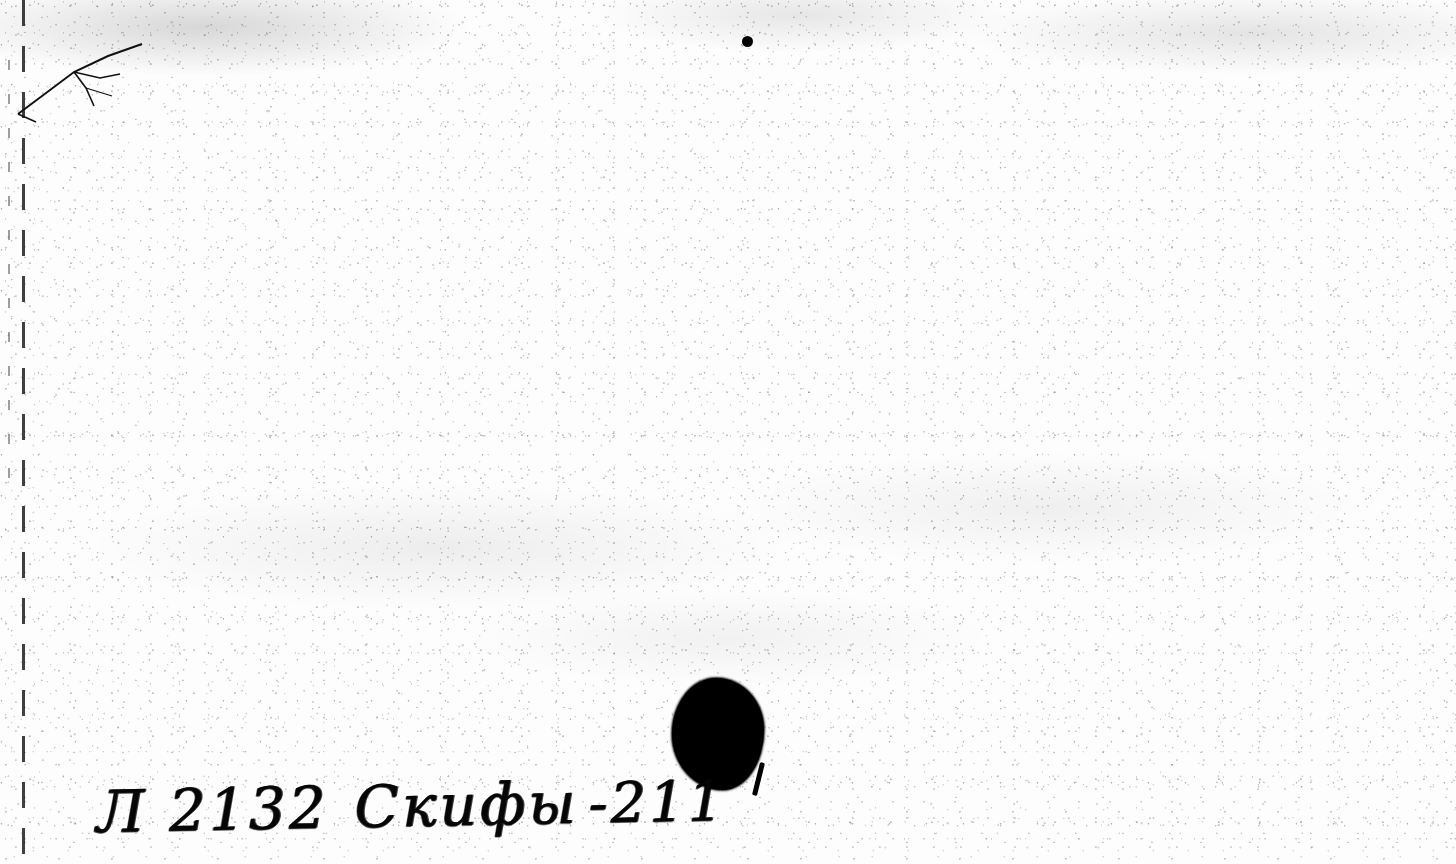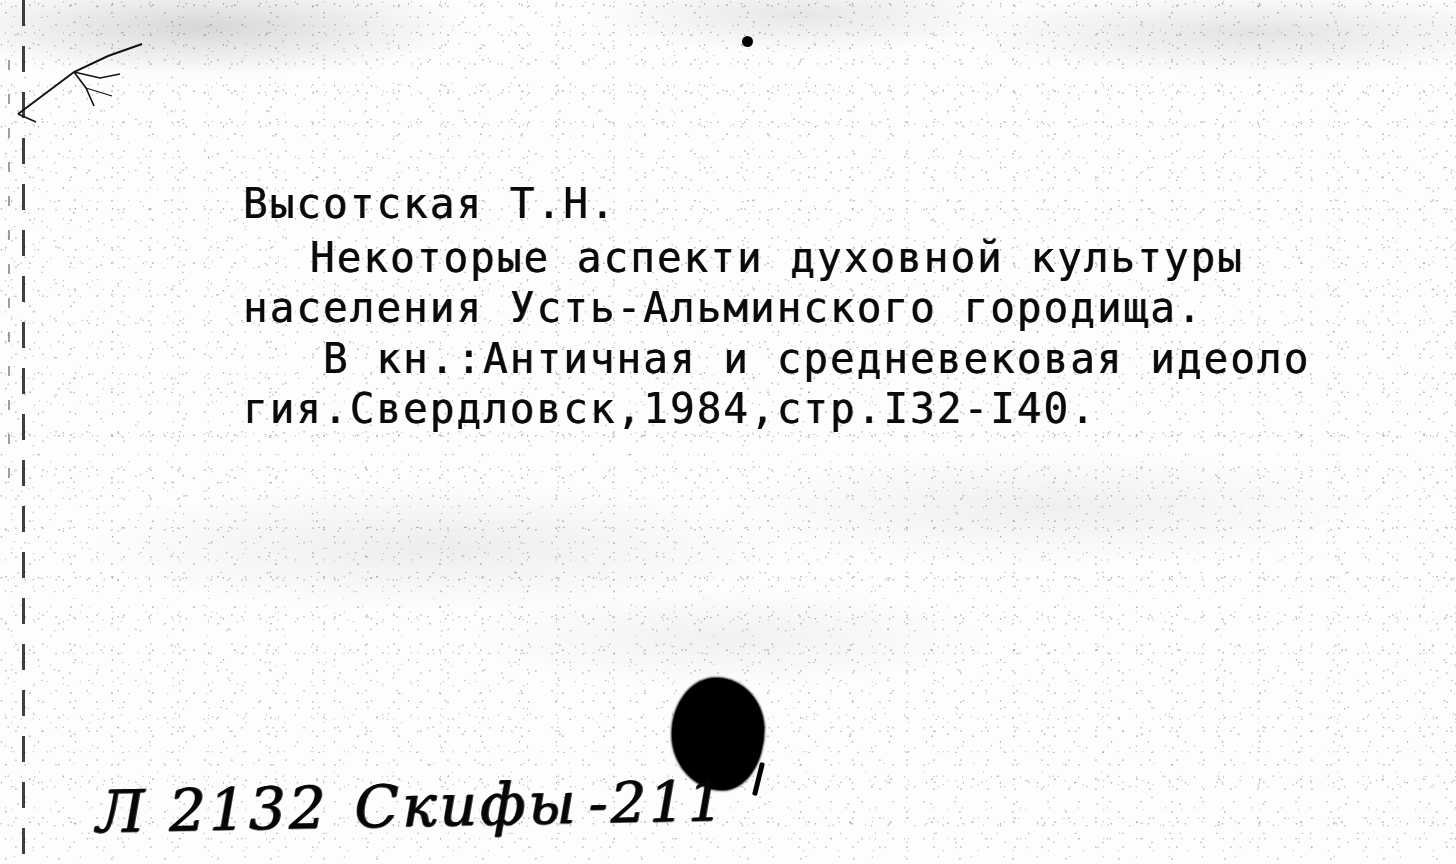--- a/index.html
+++ b/index.html
@@ -209,26 +209,19 @@
   <svg class="corner-scratch" viewBox="0 0 190 100">
     <path d="M2 88 L58 46 L92 30 L126 18" stroke="#111" stroke-width="2" fill="none"></path>
     <path d="M58 46 L70 62 L78 80" stroke="#111" stroke-width="1.6" fill="none"></path>
     <path d="M58 46 L84 52 L104 48" stroke="#111" stroke-width="1.4" fill="none"></path>
     <path d="M70 62 L96 70" stroke="#111" stroke-width="1.2" fill="none"></path>
     <path d="M2 88 L20 96" stroke="#111" stroke-width="1.4" fill="none"></path>
   </svg>
 
   <div class="dot-top"></div>
 
-  <div class="typed">
-    <div class="line l1">Высотская Т.Н.</div>
-    <div class="line l2">Некоторые аспекти духовной культуры</div>
-    <div class="line l3">населения Усть-Альминского городища.</div>
-    <div class="line l4">В кн.:Античная и средневековая идеоло</div>
-    <div class="line l5">гия.Свердловск,1984,стр.I32-I40.</div>
-  </div>
 
   <div class="blot"></div>
   <div class="blot-tail"></div>
 
   <div class="hand"><span class="seg1">Л 2132</span><span class="seg2">Скифы</span><span class="seg3">-211</span></div>
 
 </div>
 
 </body></html>

